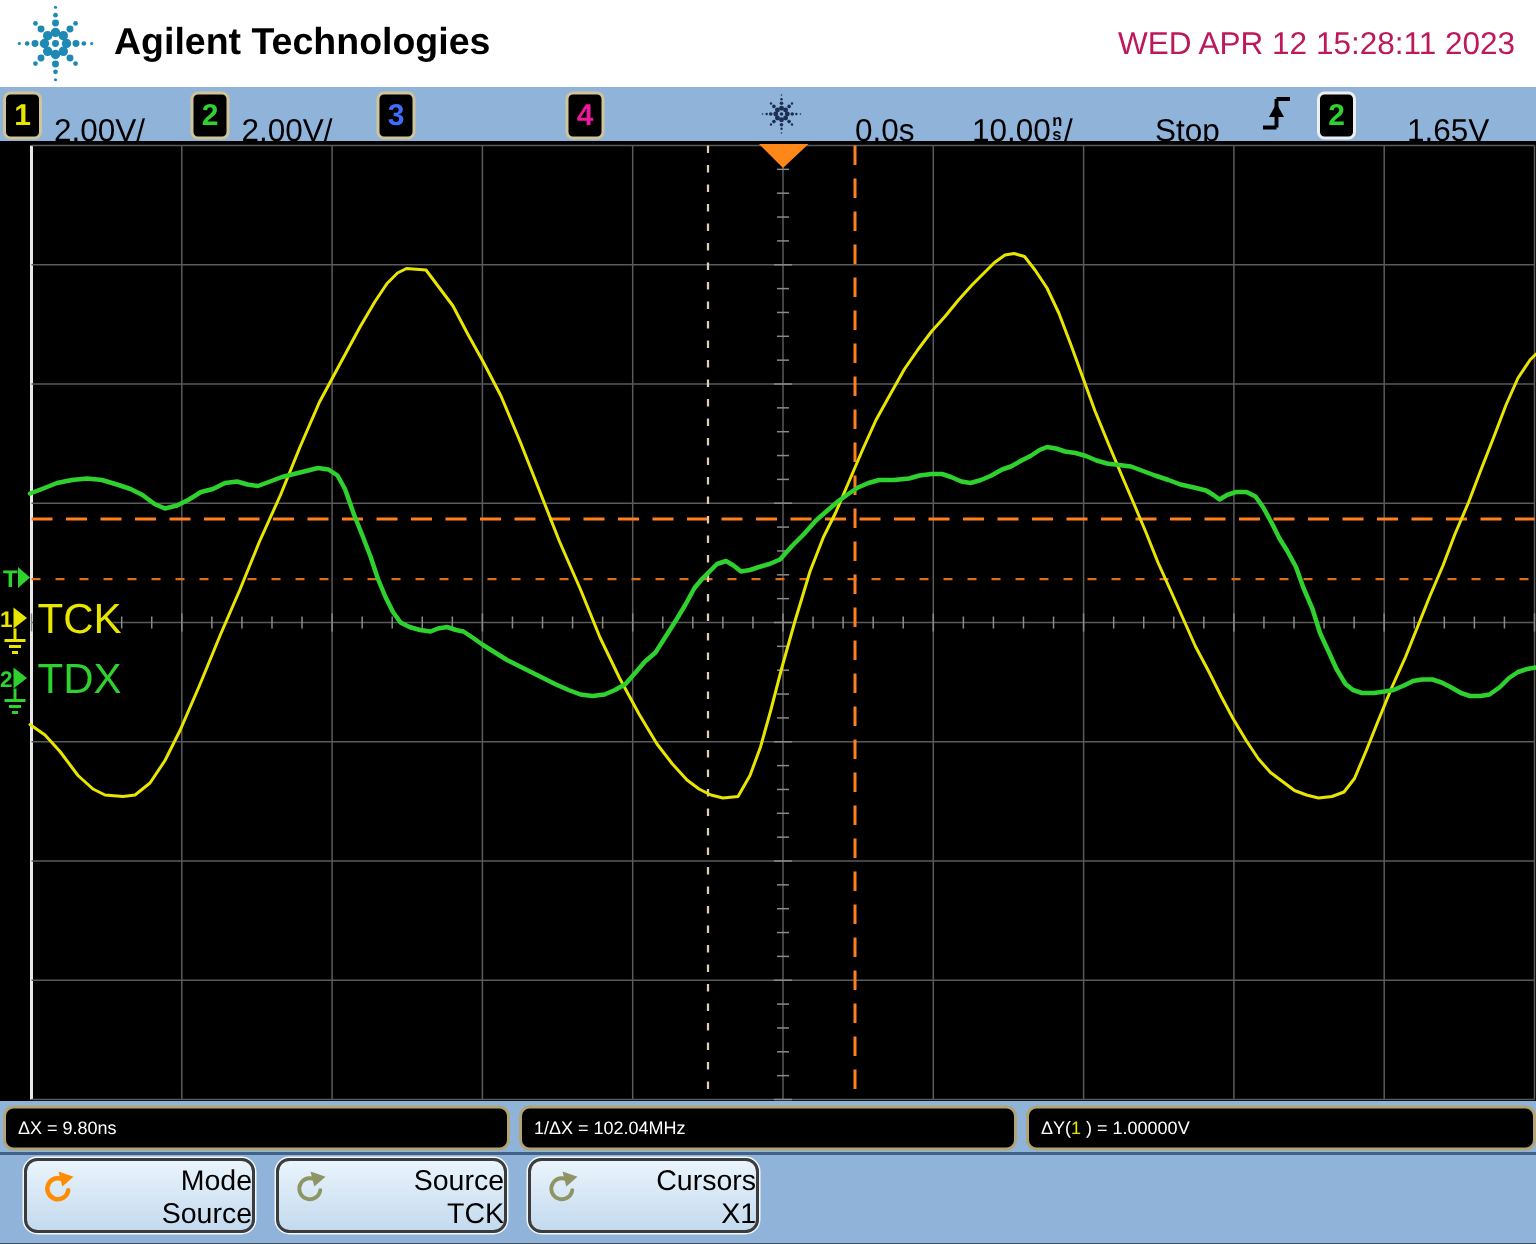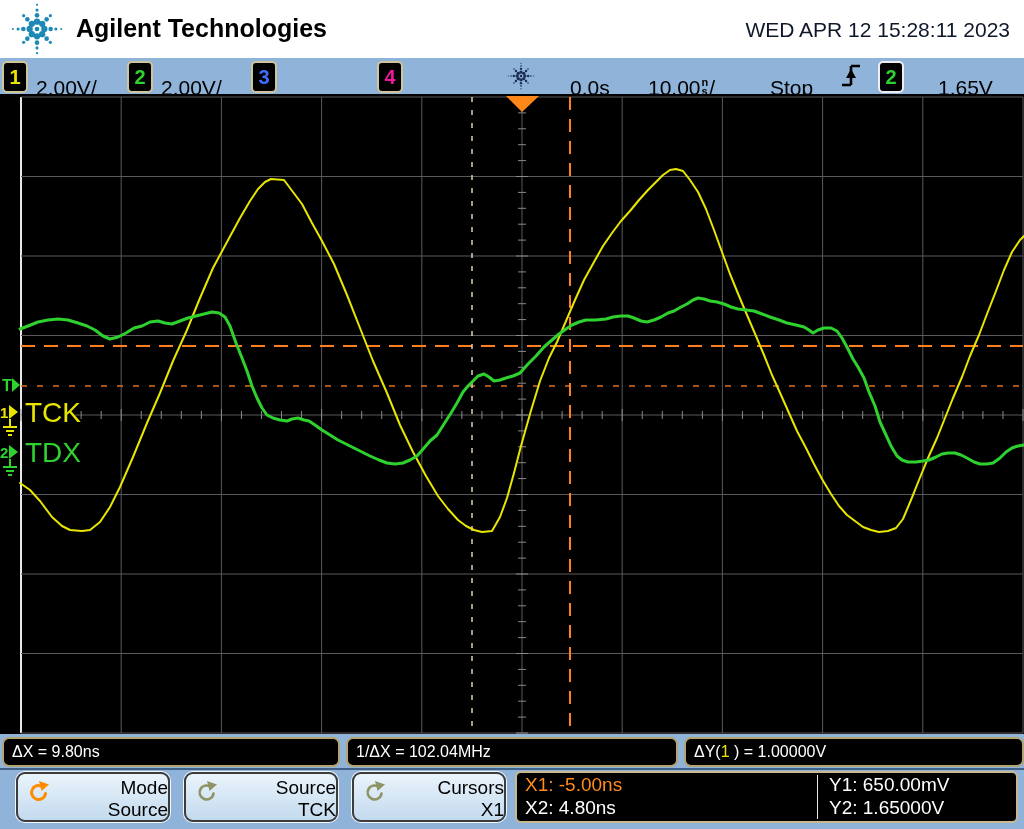--- a/index.html
+++ b/index.html
@@ -1,37 +1,37 @@
 <!DOCTYPE html>
 <html><head>
 <meta charset="utf-8">
 <style>
   html,body{margin:0;padding:0;background:#222;}
   #screen{position:relative;width:1024px;height:829px;overflow:hidden;
     font-family:"Liberation Sans","DejaVu Sans",sans-serif;background:#8fb3d9;}
   
   .header{position:absolute;left:0;top:0;width:1024px;height:60px;background:#ffffff;}
   .brand{position:absolute;left:76px;top:14px;font-size:25px;font-weight:bold;color:#000;letter-spacing:0px;}
-  .datetime{position:absolute;right:14px;top:18px;font-size:21px;color:#0f172a;}
+  .datetime{position:absolute;right:14px;top:18px;font-size:21px;color:#be185d;}
   .spark{position:absolute;left:8px;top:2px;}
   
   .statusbar{position:absolute;left:0;top:58px;width:1024px;height:36px;background:#8fb3d9;}
   .sb-item{position:absolute;top:12px;height:36px;line-height:36px;font-size:21px;color:#000;white-space:nowrap;}
   .badge{position:absolute;top:3px;width:22px;height:28px;background:#000;border:2px solid #cfc49a;
     border-radius:5px;text-align:center;line-height:28px;font-size:20px;font-weight:bold;}
   .badge.trig{border-color:#eeeeee;}
   .tb-stack{display:inline-flex;flex-direction:column;vertical-align:middle;font-size:11px;
     line-height:9px;font-weight:bold;margin:0 1px 4px 1px;}
   
   .plot{position:absolute;left:0;top:94px;width:1024px;height:640px;background:#000;}
   
   .bottomstrip{position:absolute;left:0;top:734px;width:1024px;height:95px;background:#8fb3d9;}
   .sepline{position:absolute;left:0;top:34px;width:1024px;height:2px;background:#41608a;}
   .measbox{position:absolute;top:3px;height:26px;background:#000;border:2px solid #b3a573;
-    border-radius:7px;color:#fff;font-size:16px;line-height:26px;padding-left:8px;white-space:nowrap;}
+    border-radius:7px;color:#fff;font-size:12px;line-height:26px;padding-left:8px;white-space:nowrap;}
   .menubtn{position:absolute;top:38px;height:46px;width:150px;border:2px solid #3c3c3c;border-radius:9px;
     background:linear-gradient(#eaf4fc,#c3daee);box-shadow:0 0 0 1px #f4f8fc;text-align:right;
     font-size:19px;color:#000;cursor:pointer;}
   .menubtn .l1{margin-top:3px;}
   .menubtn .l2{margin-top:0px;}
   .knob{position:absolute;left:8px;top:7px;}
   .readout{position:absolute;left:515px;top:37px;width:499px;height:48px;background:#000;
     border:2px solid #c8b890;border-radius:6px;}
   .ro-line{position:absolute;font-size:19px;color:#fff;white-space:nowrap;}
   .ro-div{position:absolute;left:300px;top:2px;width:1px;height:44px;background:#e8e8e8;}
@@ -304,22 +304,15 @@
     </div>
     <div class="menubtn" style="left:352px">
       <svg class="knob" width="24" height="22" viewBox="0 0 24 22">
         <path d="M17.5,6.5 A7,7 0 1 0 19.5,12.5" fill="none" stroke-width="2.6" stroke-linecap="round" stroke="#8f9464"></path>
         <polygon points="13,0 23,3.5 15.5,10" fill="#8f9464"></polygon>
       </svg>
       <div class="l1">Cursors</div>
       <div class="l2">X1</div>
     </div>
 
-    <div class="readout">
-      <div class="ro-line" style="left:8px;top:1px;color:#ff8c1a">X1: -5.00ns</div>
-      <div class="ro-line" style="left:8px;top:24px">X2: 4.80ns</div>
-      <div class="ro-div"></div>
-      <div class="ro-line" style="left:312px;top:1px">Y1: 650.00mV</div>
-      <div class="ro-line" style="left:312px;top:24px">Y2: 1.65000V</div>
-    </div>
   </div>
 
 </div>
 
 </body></html>

